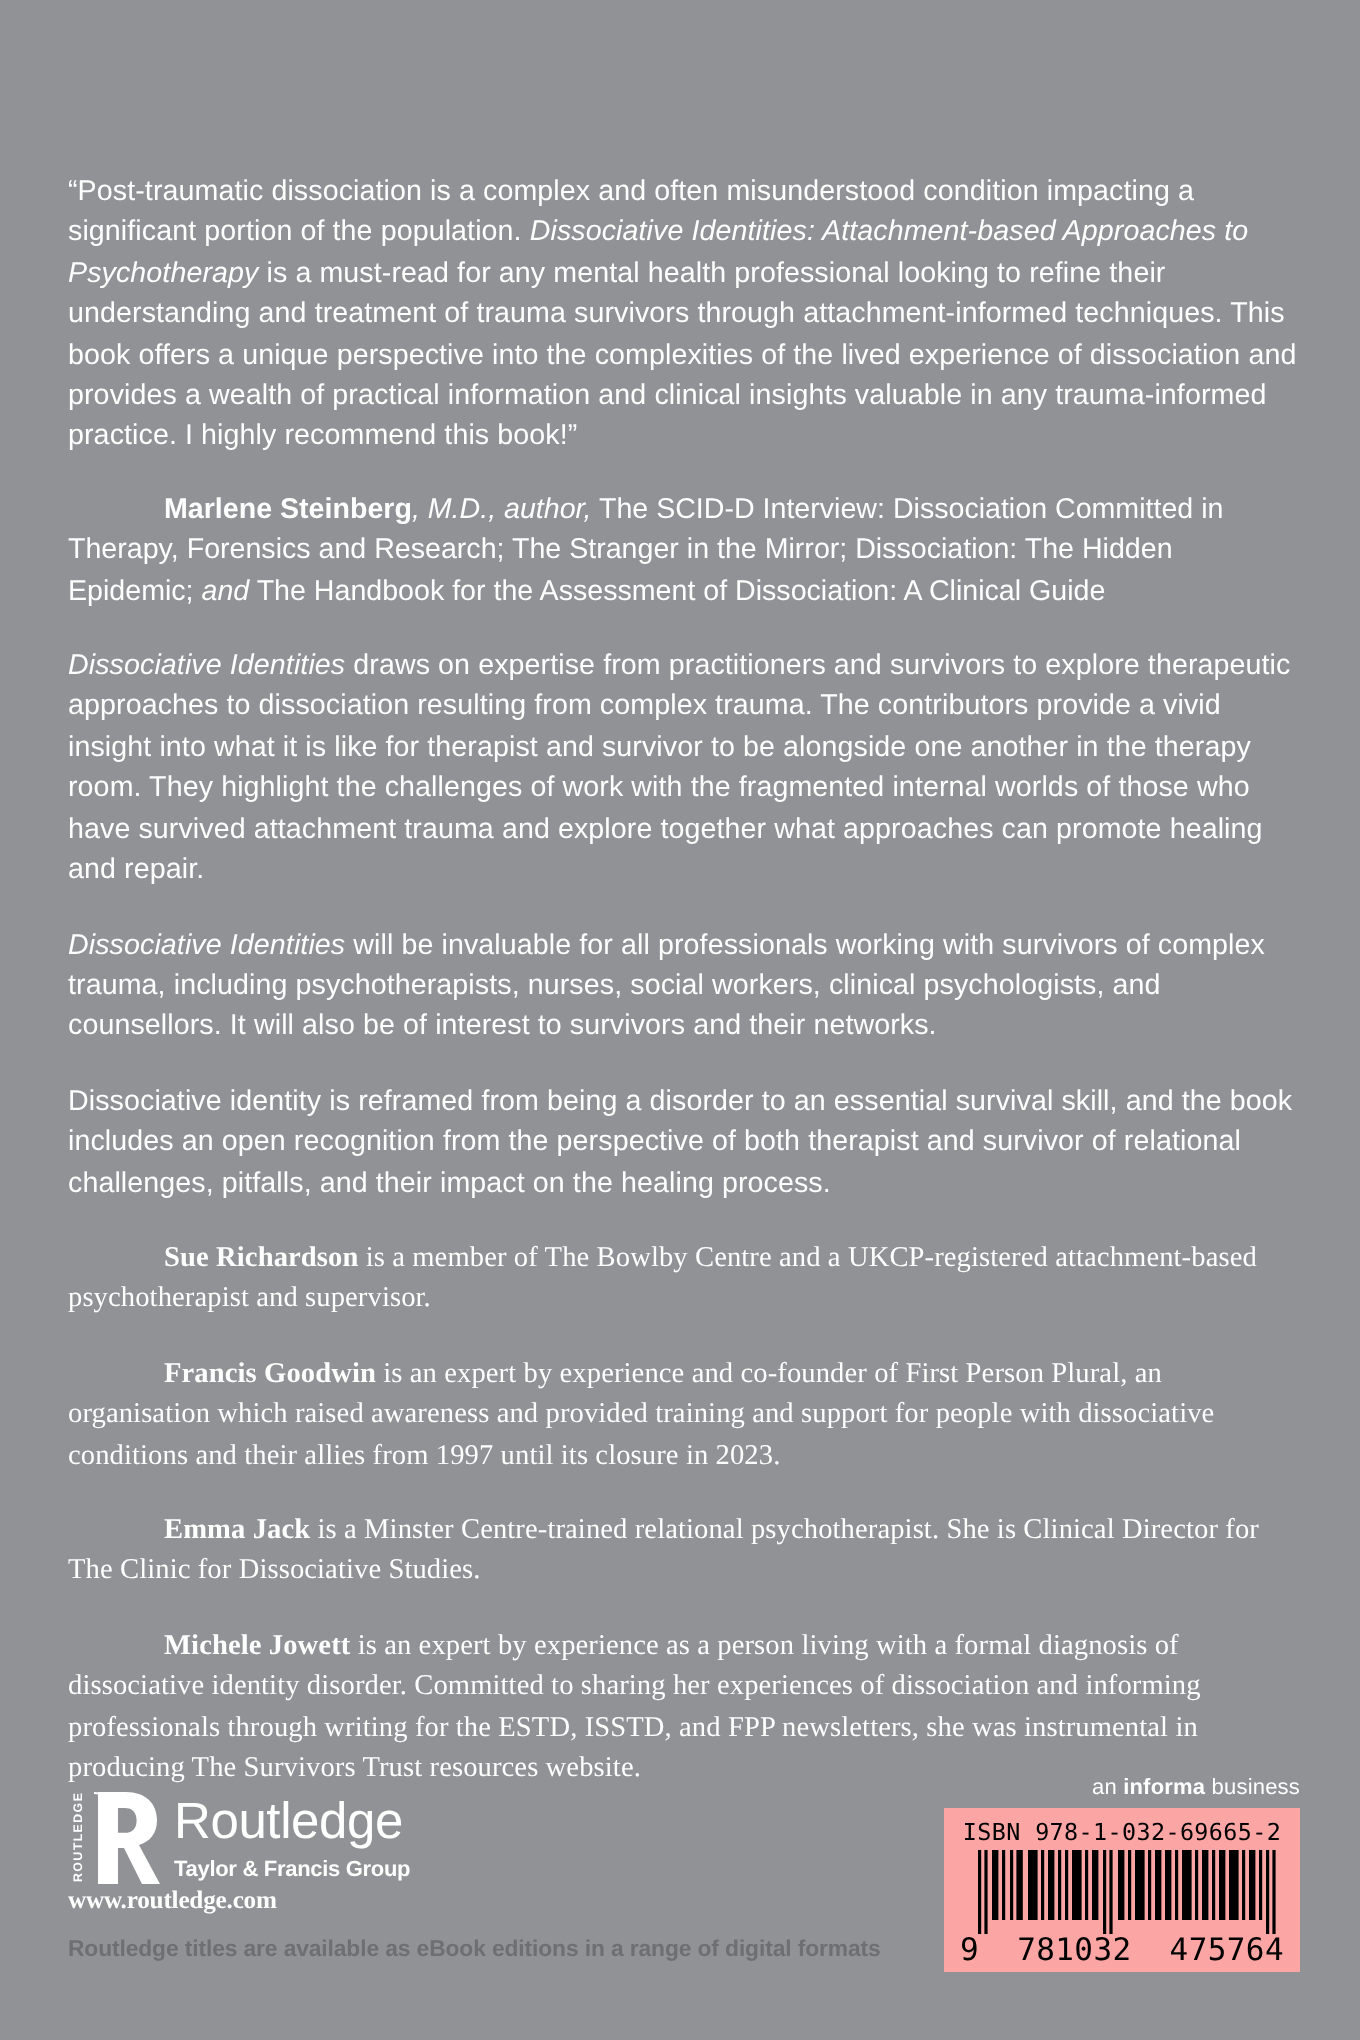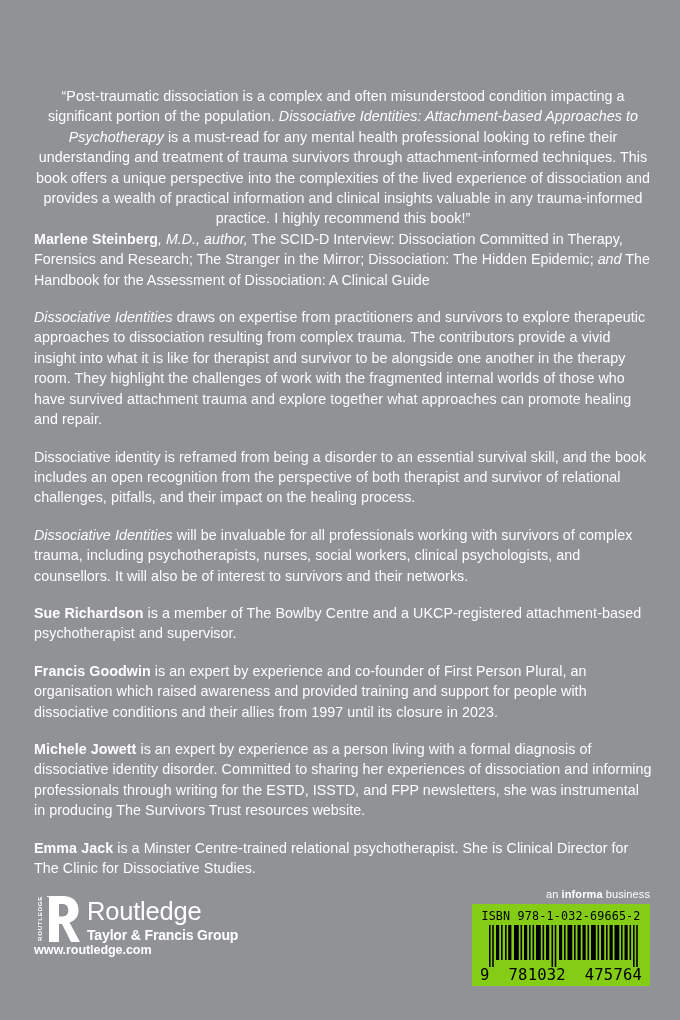--- a/index.html
+++ b/index.html
@@ -29,30 +29,30 @@
     color: #ffffff;
   }
   .para {
     font-size: 14.3px;
     line-height: 20.4px;
     letter-spacing: 0.05px;
     margin: 0 0 17px 0;
     color: #fefefe;
     text-rendering: optimizeLegibility;
   }
-  .para.tight { margin-bottom: 0; text-align: center; }
+  .para.tight { margin-bottom: 16px; }
   .attrib {
     font-size: 14.3px;
     line-height: 20.4px;
     margin: 0 0 17px 0;
     color: #fefefe;
   }
   .para em, .attrib em { font-style: italic; }
-  .para b, .attrib b { font-weight: bold; }
-  .bio { margin-bottom: 17px; }
+  .para b, .attrib b { font-weight: bold; margin-left: 48px; }
+  .bio { margin-bottom: 17px; font-family: Liberation Serif, serif; }
 
   
   .bottom {
     position: absolute;
     left: 0;
     top: 880px;
     width: 680px;
     height: 140px;
   }
 
@@ -98,34 +98,35 @@
   }
   .logo-name {
     color: #ffffff;
     font-size: 25.5px;
     line-height: 27px;
     font-weight: normal;
     letter-spacing: -0.2px;
   }
   .logo-sub {
     color: #ffffff;
-    font-size: 14px;
+    font-size: 11px;
     line-height: 13px;
     font-weight: bold;
     letter-spacing: -0.15px;
     margin-top: 4px;
   }
   .logo-url {
     position: absolute;
     left: 34px;
     top: 63px;
     color: #ffffff;
     font-size: 12.6px;
     font-weight: bold;
     letter-spacing: -0.1px;
+    font-family: Liberation Serif, serif;
   }
   .ebook-line {
     position: absolute;
     left: 34px;
     top: 89px;
     color: #6d7073;
     font-size: 11.4px;
     font-weight: bold;
     letter-spacing: -0.05px;
   }
@@ -141,21 +142,21 @@
     white-space: nowrap;
   }
   .informa b { font-weight: bold; }
 
   .barcode-box {
     position: absolute;
     left: 472px;
     top: 24px;
     width: 178px;
     height: 82px;
-    background: #84cc16;
+    background: #fca5a5;
     box-sizing: border-box;
     padding: 5px 7px 3px 7px;
   }
   .isbn-line {
     font-family: "DejaVu Sans Mono", "Liberation Mono", monospace;
     font-size: 11.7px;
     color: #000000;
     text-align: center;
     letter-spacing: 0.2px;
     line-height: 14px;
@@ -186,31 +187,31 @@
 <div class="cover">
 
   <div class="content">
 
     <p class="para tight"><span>“Post-traumatic dissociation is a complex and often misunderstood condition impacting a significant portion of the population. </span><em>Dissociative Identities: Attachment-based Approaches to Psychotherapy</em><span> is a must-read for any mental health professional looking to refine their understanding and treatment of trauma survivors through attachment-informed techniques. This book offers a unique perspective into the complexities of the lived experience of dissociation and provides a wealth of practical information and clinical insights valuable in any trauma-informed practice. I highly recommend this book!”</span></p>
 
     <p class="attrib"><b>Marlene Steinberg</b><em>, M.D., author,</em><span> The SCID-D Interview: Dissociation Committed in Therapy, Forensics and Research; The Stranger in the Mirror; Dissociation: The Hidden Epidemic;</span><em> and</em><span> The Handbook for the Assessment of Dissociation: A Clinical Guide</span></p>
 
     <p class="para"><em>Dissociative Identities</em><span> draws on expertise from practitioners and survivors to explore therapeutic approaches to dissociation resulting from complex trauma. The contributors provide a vivid insight into what it is like for therapist and survivor to be alongside one another in the therapy room. They highlight the challenges of work with the fragmented internal worlds of those who have survived attachment trauma and explore together what approaches can promote healing and repair.</span></p>
 
+    <p class="para"><em>Dissociative Identities</em><span> will be invaluable for all professionals working with survivors of complex trauma, including psychotherapists, nurses, social workers, clinical psychologists, and counsellors. It will also be of interest to survivors and their networks.</span></p>
+
     <p class="para">Dissociative identity is reframed from being a disorder to an essential survival skill, and the book includes an open recognition from the perspective of both therapist and survivor of relational challenges, pitfalls, and their impact on the healing process.</p>
 
-    <p class="para"><em>Dissociative Identities</em><span> will be invaluable for all professionals working with survivors of complex trauma, including psychotherapists, nurses, social workers, clinical psychologists, and counsellors. It will also be of interest to survivors and their networks.</span></p>
-
     <p class="para bio"><b>Sue Richardson</b><span> is a member of The Bowlby Centre and a UKCP-registered attachment-based psychotherapist and supervisor.</span></p>
 
     <p class="para bio"><b>Francis Goodwin</b><span> is an expert by experience and co-founder of First Person Plural, an organisation which raised awareness and provided training and support for people with dissociative conditions and their allies from 1997 until its closure in 2023.</span></p>
 
+    <p class="para bio"><b>Emma Jack</b><span> is a Minster Centre-trained relational psychotherapist. She is Clinical Director for The Clinic for Dissociative Studies.</span></p>
+
     <p class="para bio"><b>Michele Jowett</b><span> is an expert by experience as a person living with a formal diagnosis of dissociative identity disorder. Committed to sharing her experiences of dissociation and informing professionals through writing for the ESTD, ISSTD, and FPP newsletters, she was instrumental in producing The Survivors Trust resources website.</span></p>
-
-    <p class="para bio"><b>Emma Jack</b><span> is a Minster Centre-trained relational psychotherapist. She is Clinical Director for The Clinic for Dissociative Studies.</span></p>
 
   </div>
 
   <div class="bottom">
 
     <div class="logo-wrap">
       <div class="logo-mark">
         <div class="logo-vertical">ROUTLEDGE</div>
         <svg class="logo-r" viewBox="0 0 33 46">
           <path fill="#ffffff" d="M2,0 L2,46 L12,46 L12,28 L15,28 L24,46 L33,46 L22.5,26.5
@@ -220,20 +221,21 @@
         </svg>
       </div>
       <div class="logo-text">
         <div class="logo-name">Routledge</div>
         <div class="logo-sub">Taylor &amp; Francis Group</div>
       </div>
     </div>
 
     <div class="logo-url">www.routledge.com</div>
 
+    <div class="ebook-line">Routledge titles are available as eBook editions in a range of digital formats</div>
 
     <div class="informa"><span>an </span><b>informa</b><span> business</span></div>
 
     <div class="barcode-box">
       <div class="isbn-line">ISBN 978-1-032-69665-2</div>
       <div class="bars">
         <svg width="164" height="42" viewBox="0 0 164 42" preserveAspectRatio="none">
           <g fill="#000000">
             <rect x="10" y="0" width="1.6" height="42"></rect>
             <rect x="13.2" y="0" width="1.6" height="42"></rect>

